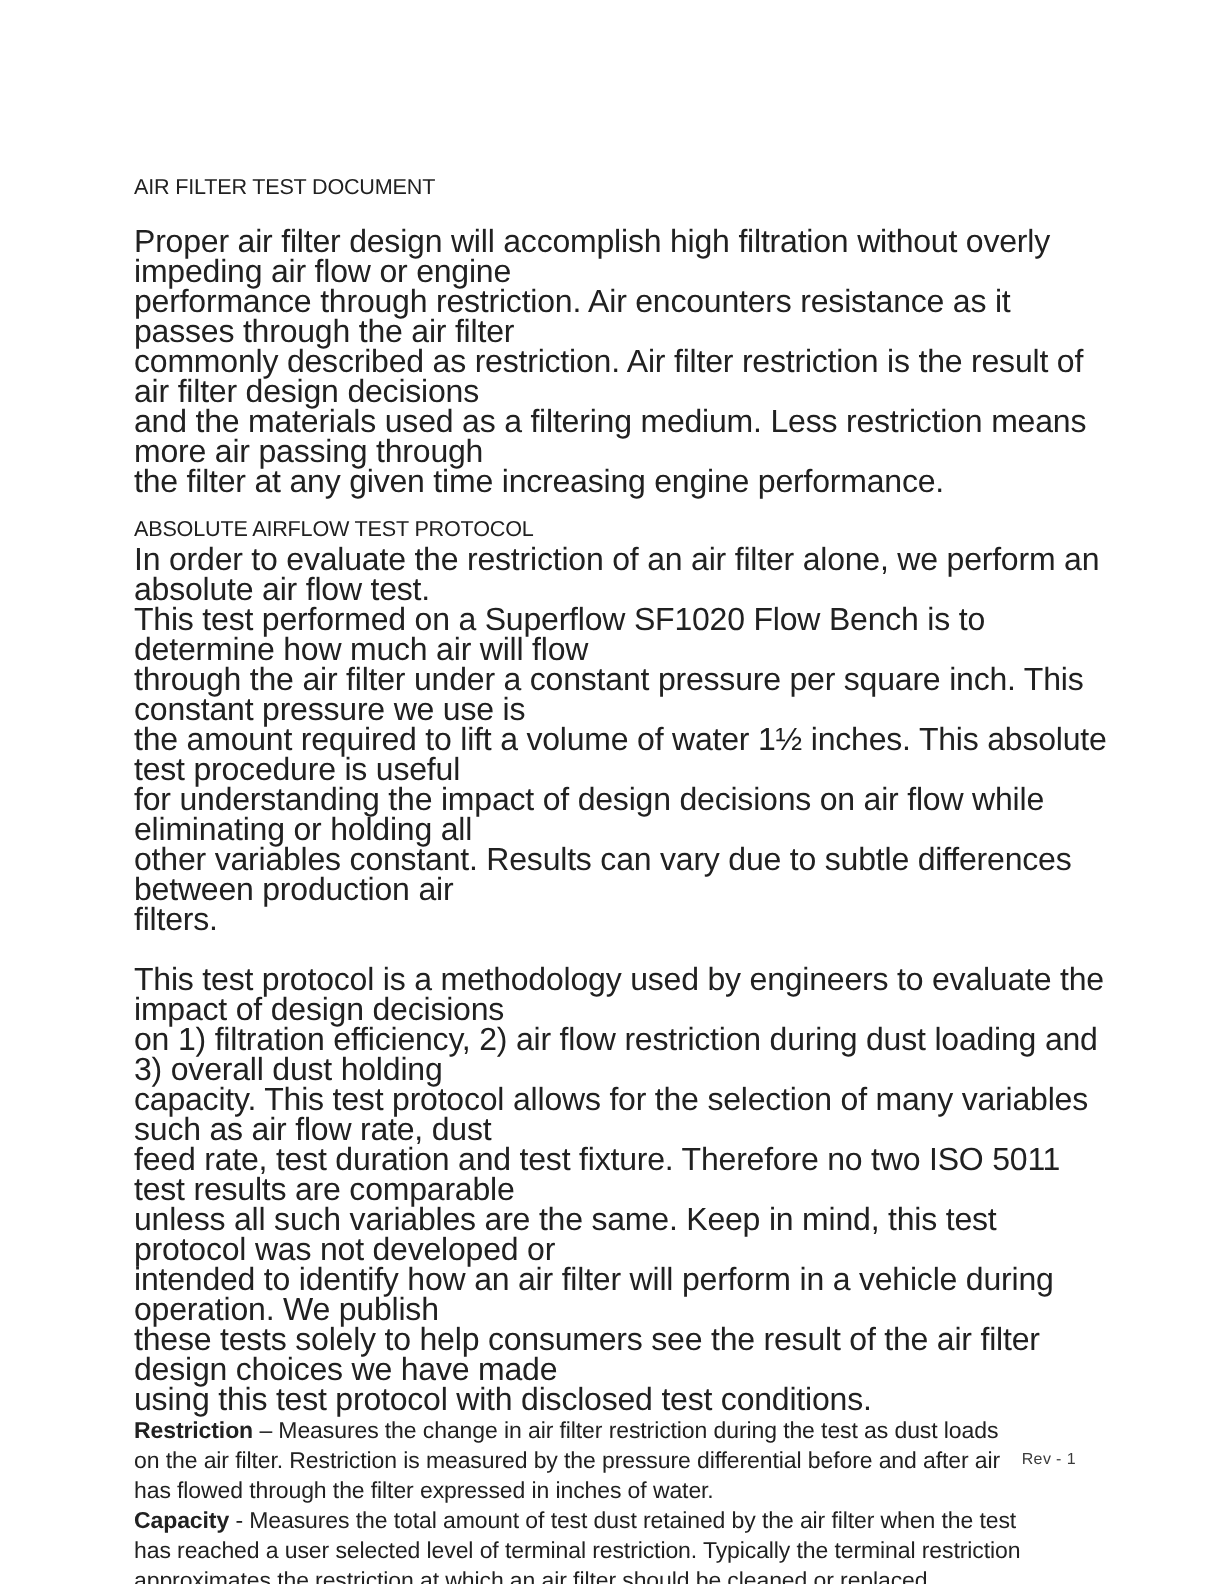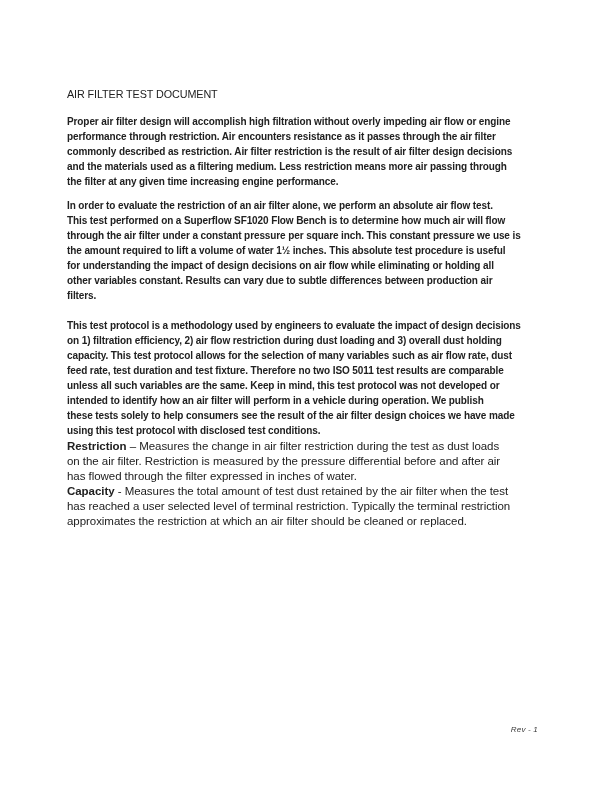--- a/index.html
+++ b/index.html
@@ -19,26 +19,25 @@
     overflow: hidden;
   }
   .doc-title {
     font-size: 10.8px;
     line-height: 15px;
     font-weight: 400;
     letter-spacing: -0.1px;
     margin: 0 0 12px 0;
   }
   .body-para {
-    font-size: 10px;
+    font-size: 16px;
     line-height: 15px;
     letter-spacing: -0.1px;
     white-space: pre-line;
     margin: 0;
-    font-weight: bold;
   }
   .intro-para        { margin-bottom: 9px; }
   .section-heading {
     font-size: 10.8px;
     line-height: 15px;
     font-weight: 400;
     letter-spacing: -0.1px;
     margin: 0;
   }
   .sec-body-1 { margin-bottom: 15px; }
@@ -54,36 +53,36 @@
   .def-capacity  { margin-bottom: 4px; }
   .def-restriction { margin-bottom: 0; }
   .page-footer {
     position: absolute;
     top: 725px;
     right: 74px;
     font-size: 8px;
     line-height: 10px;
     letter-spacing: 0.2px;
     color: #3a3a3a;
-    font-style: italic;
   }
 </style>
 </head>
 <body>
 
 <div class="page">
 
   <h1 class="doc-title">AIR FILTER TEST DOCUMENT</h1>
 
   <p class="body-para intro-para">Proper air filter design will accomplish high filtration without overly impeding air flow or engine
 performance through restriction. Air encounters resistance as it passes through the air filter
 commonly described as restriction. Air filter restriction is the result of air filter design decisions
 and the materials used as a filtering medium. Less restriction means more air passing through
 the filter at any given time increasing engine performance.</p>
 
+  <h2 class="section-heading">ABSOLUTE AIRFLOW TEST PROTOCOL</h2>
   <p class="body-para sec-body-1">In order to evaluate the restriction of an air filter alone, we perform an absolute air flow test.
 This test performed on a Superflow SF1020 Flow Bench is to determine how much air will flow
 through the air filter under a constant pressure per square inch. This constant pressure we use is
 the amount required to lift a volume of water 1½ inches. This absolute test procedure is useful
 for understanding the impact of design decisions on air flow while eliminating or holding all
 other variables constant.  Results can vary due to subtle differences between production air
 filters.</p>
 
   <p class="body-para sec-body-2">This test protocol is a methodology used by engineers to evaluate the impact of design decisions
 on 1) filtration efficiency, 2) air flow restriction during dust loading and 3) overall dust holding

